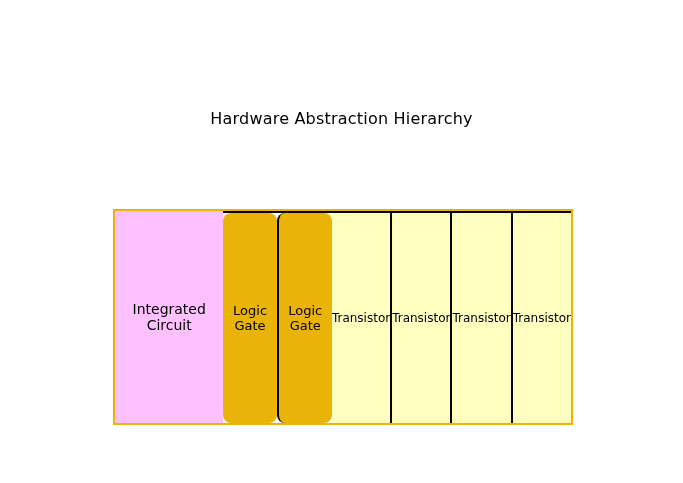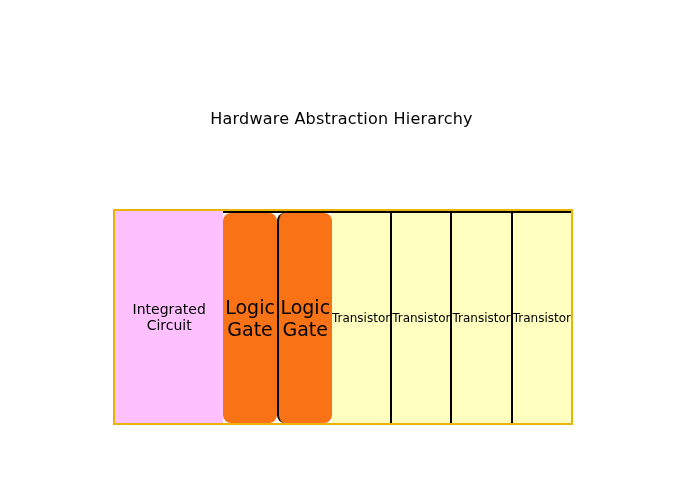--- a/index.html
+++ b/index.html
@@ -71,22 +71,22 @@
   }
 
   
   .tier-ic .cell {
     flex: 1 1 0;
     background: #ffc0ff;
     font-size: 14px;
   }
   .tier-gate .cell {
     flex: 1 1 0;
-    background: #f97316;
-    font-size: 19px;
+    background: #eab308;
+    font-size: 13px;
     border-radius: 8px;
   }
   .tier-transistor .cell {
     flex: 1 1 0;
     background: #ffffc0;
     font-size: 12px;
     text-align: right;
   }
 </style>
 </head>

